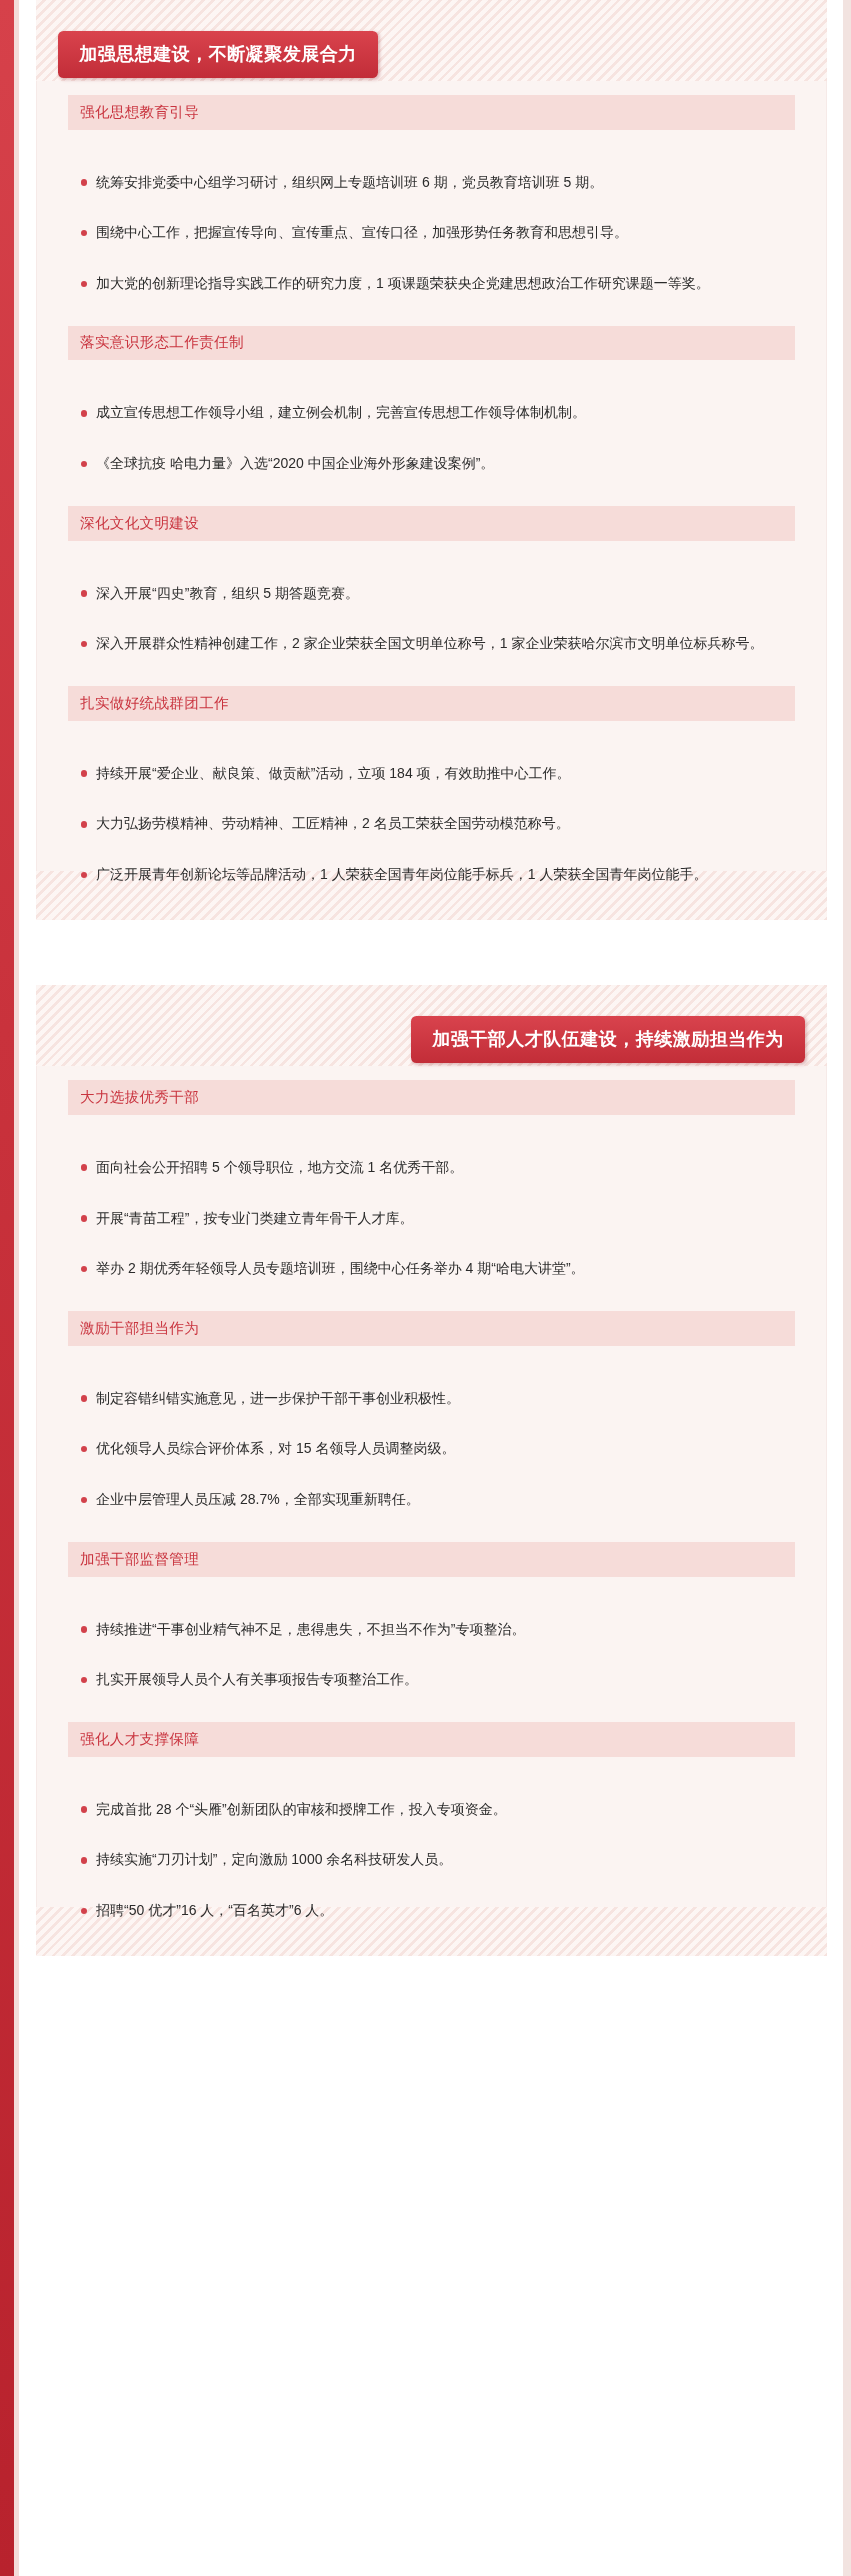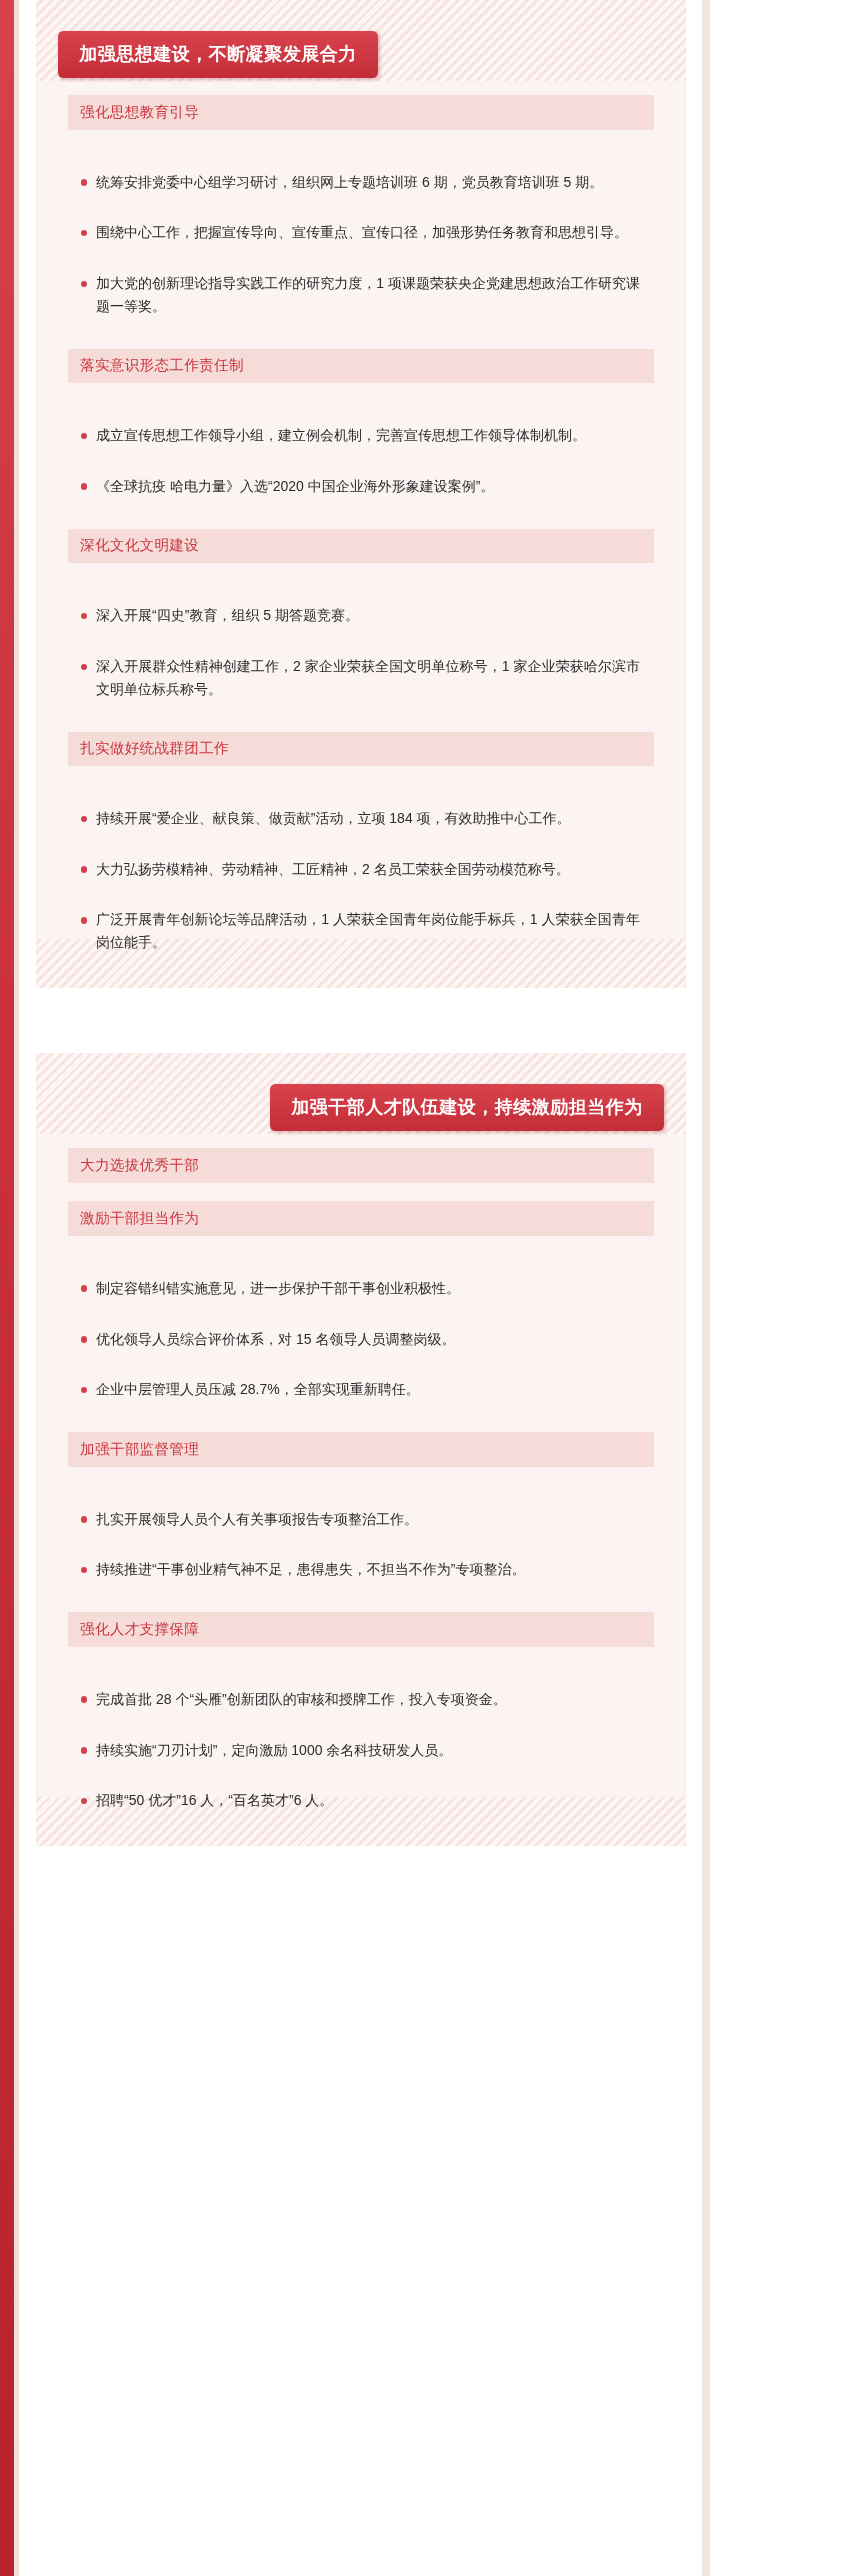--- a/index.html
+++ b/index.html
@@ -6,21 +6,21 @@
     margin: 0;
     padding: 0;
   }
   body {
     width: 851px;
     background: #ffffff;
     font-family: "Liberation Sans", sans-serif;
   }
   .page {
     position: relative;
-    width: 710px;
+    width: 851px;
     min-height: 2576px;
     background: #ffffff;
     overflow: hidden;
   }
   
   .left-ribbon {
     position: absolute;
     left: 0;
     top: 0;
     width: 14px;
@@ -195,32 +195,37 @@
   <div class="section">
     <div class="hatch"></div>
     <div class="hatch bottom"></div>
     <div class="section-inner">
       <div class="title-row center">
         <span class="title-pill">加强干部人才队伍建设，持续激励担当作为</span>
       </div>
       <div class="body-block">
 
         <div class="subhead first">大力选拔优秀干部</div>
+        <ul class="items">
+          <li>面向社会公开招聘 5 个领导职位，地方交流 1 名优秀干部。</li>
+          <li>开展“青苗工程”，按专业门类建立青年骨干人才库。</li>
+          <li>举办 2 期优秀年轻领导人员专题培训班，围绕中心任务举办 4 期“哈电大讲堂”。</li>
+        </ul>
 
         <div class="subhead">激励干部担当作为</div>
         <ul class="items">
           <li>制定容错纠错实施意见，进一步保护干部干事创业积极性。</li>
           <li>优化领导人员综合评价体系，对 15 名领导人员调整岗级。</li>
           <li>企业中层管理人员压减 28.7%，全部实现重新聘任。</li>
         </ul>
 
         <div class="subhead">加强干部监督管理</div>
         <ul class="items">
+          <li>持续推进“干事创业精气神不足，患得患失，不担当不作为”专项整治。</li>
           <li>扎实开展领导人员个人有关事项报告专项整治工作。</li>
-          <li>持续推进“干事创业精气神不足，患得患失，不担当不作为”专项整治。</li>
         </ul>
 
         <div class="subhead">强化人才支撑保障</div>
         <ul class="items">
           <li>完成首批 28 个“头雁”创新团队的审核和授牌工作，投入专项资金。</li>
           <li>持续实施“刀刃计划”，定向激励 1000 余名科技研发人员。</li>
           <li>招聘“50 优才”16 人，“百名英才”6 人。</li>
         </ul>
 
       </div>

